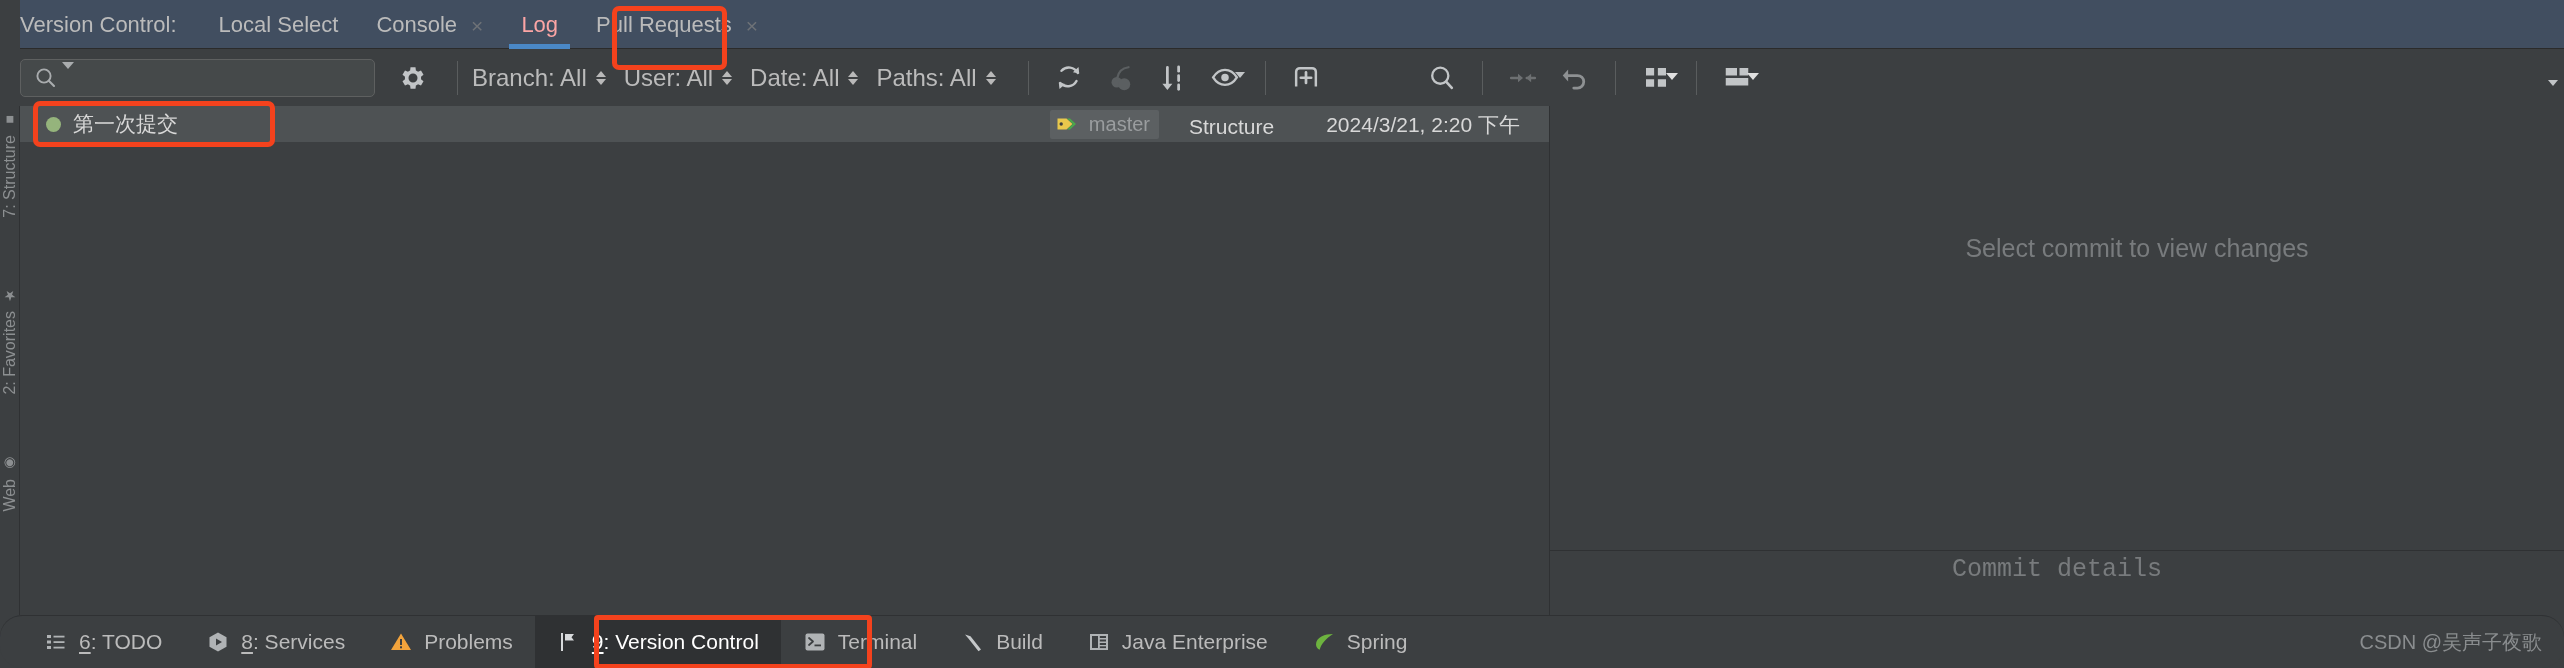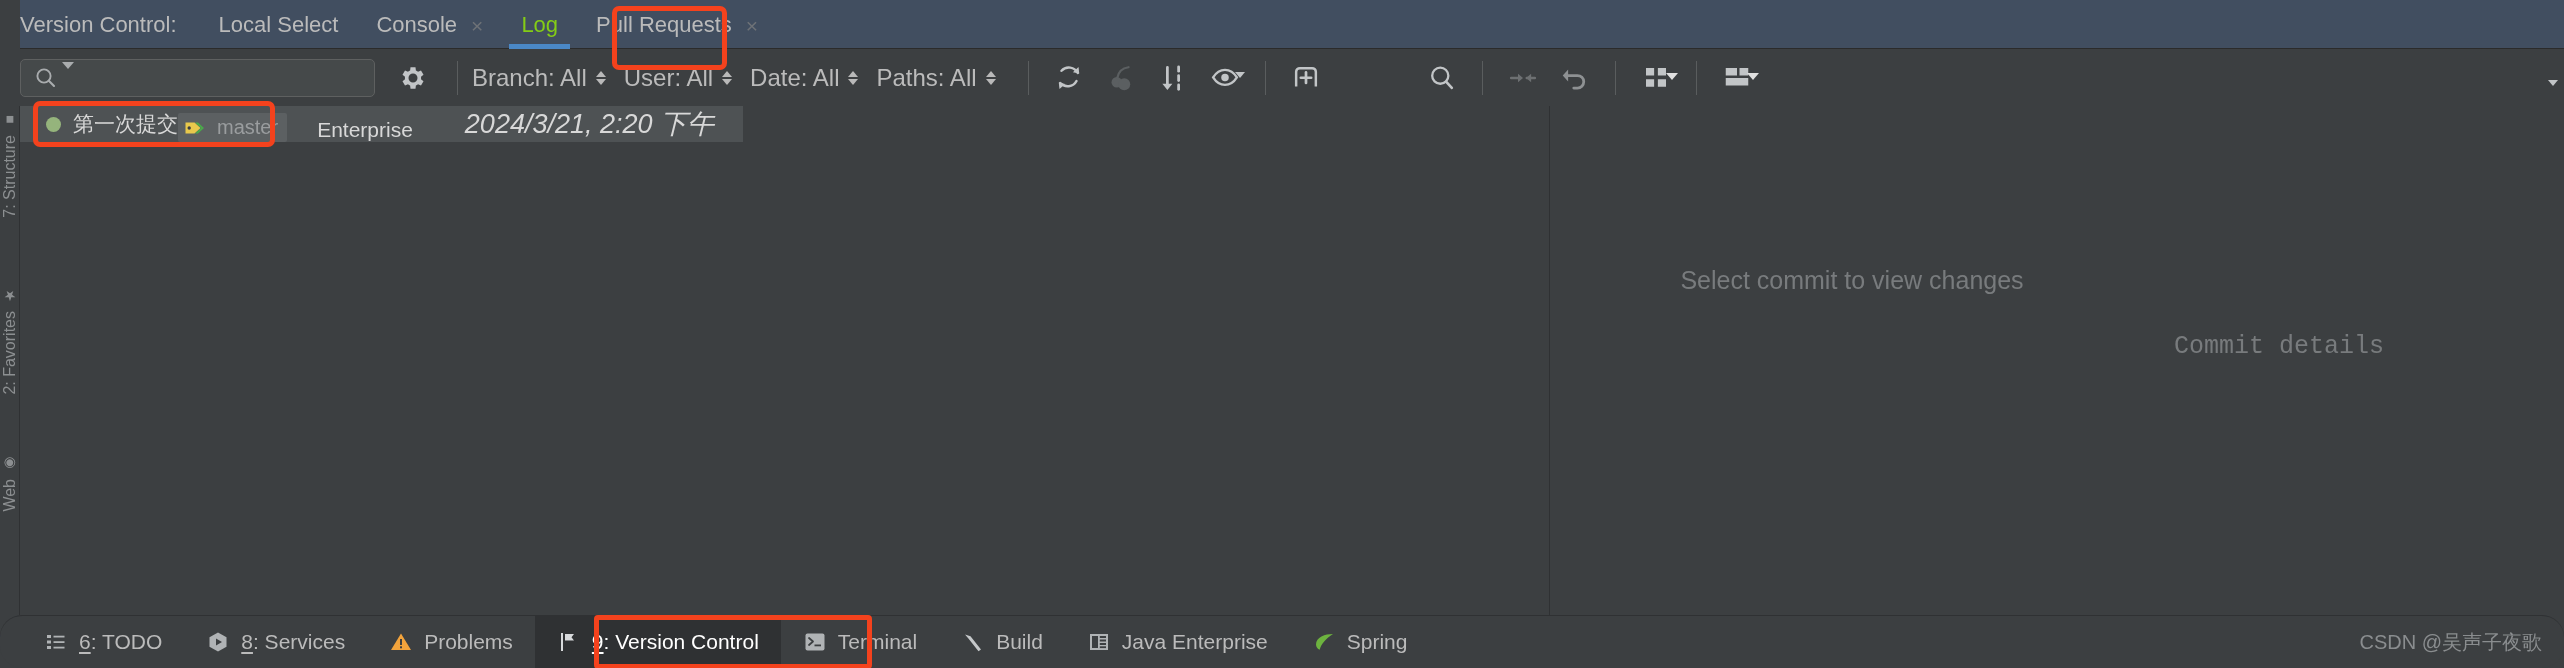--- a/index.html
+++ b/index.html
@@ -40,21 +40,21 @@
     position: relative;
     color: #bbbbbb; font-size: 22px; line-height: 1;
     padding: 0 0 12px 0; margin-right: 38px;
     display: flex; align-items: center; white-space: nowrap;
     cursor: default;
   }
   .tab .tab-close {
     margin-left: 14px; color: #6e7277; font-size: 21px;
     line-height: 1; font-weight: 300;
   }
-  .tab.selected { color: #84cc16; }
+  .tab.selected { color: #fca5a5; }
   .tab.selected .tab-underline {
     position: absolute; left: -12px; right: -12px; bottom: -1px;
     height: 5px; background: #4a88c7;
   }
   
   .hl-log {
     position: absolute;
     left: 612px; top: 6px; width: 115px; height: 64px;
     border: 5px solid #f4421d; border-radius: 7px;
     pointer-events: none; z-index: 40;
@@ -119,21 +119,21 @@
     color: #8c8f91; font-size: 16px; white-space: nowrap;
     display: flex; align-items: center; gap: 7px;
   }
   .vtab .vicon { font-size: 14px; color: #8c8f91; }
 
   
   .logpanel {
     flex: 0 0 1530px; width: 1530px;
     background: #3c3f41; position: relative;
     border-right: 1px solid #2f3133;
-    display: flex; flex-direction: row;
+    display: flex; flex-direction: column;
   }
   .commit-row {
     height: 36px; background: #4e5254;
     display: flex; align-items: center;
     position: relative;
   }
   .commit-subject {
     display: flex; align-items: center; gap: 12px;
     padding-left: 26px; color: #d8d8d8; font-size: 21px;
     white-space: nowrap;
@@ -146,33 +146,33 @@
     margin-left: auto; display: flex; align-items: flex-end;
     padding-right: 29px; gap: 16px;
   }
   .ref-chip {
     display: flex; align-items: center; gap: 7px;
     background: #5c6062; border-radius: 2px;
     padding: 3px 9px 3px 6px; margin-right: 14px;
   }
   .ref-chip .ref-name { color: #9a9d9f; font-size: 20px; }
   .commit-author { color: #d8d8d8; font-size: 21px; margin-right: 36px; white-space: nowrap; }
-  .commit-date { color: #d8d8d8; font-size: 27px; white-space: nowrap; font-style: italic; }
+  .commit-date { color: #d8d8d8; font-size: 21px; white-space: nowrap; }
   
   .hl-commit {
     position: absolute; left: 13px; top: -5px;
     width: 242px; height: 46px;
     border: 5px solid #f4421d; border-radius: 7px;
     pointer-events: none; z-index: 40;
   }
   .log-body { flex: 1 1 auto; background: #3c3f41; }
 
   
   .detailpanel {
-    flex: 1 1 auto; display: flex; flex-direction: row;
+    flex: 1 1 auto; display: flex; flex-direction: column;
     background: #3c3f41; min-width: 0;
   }
   .detail-top {
     flex: 0 0 444px; display: flex; align-items: center;
     justify-content: center; position: relative;
   }
   .detail-divider { height: 1px; background: #2f3133; }
   .detail-bottom {
     flex: 1 1 auto; display: flex; align-items: center;
     justify-content: center;
@@ -439,21 +439,21 @@
 
         <div class="commit-meta">
           <div class="ref-chip">
             <svg width="26" height="20" viewBox="0 0 26 20">
               <path d="M1.5 4.5h9l6 5.5-6 5.5h-9z" fill="#e8c84c"></path>
               <circle cx="5.2" cy="10" r="1.7" fill="#3c3f41"></circle>
               <path d="M11 4.5h3l6 5.5-6 5.5h-3l6-5.5z" fill="#4aa94a"></path>
             </svg>
             <span class="ref-name">master</span>
           </div>
-          <span class="commit-author">Enterprise</span>
+          <span class="commit-author">Structure</span>
           <span class="commit-date">2024/3/21, 2:20 下午</span>
         </div>
 
         <div class="hl-commit"></div>
       </div>
 
       <div class="log-body"></div>
     </div>
 
     <div class="detailpanel">

